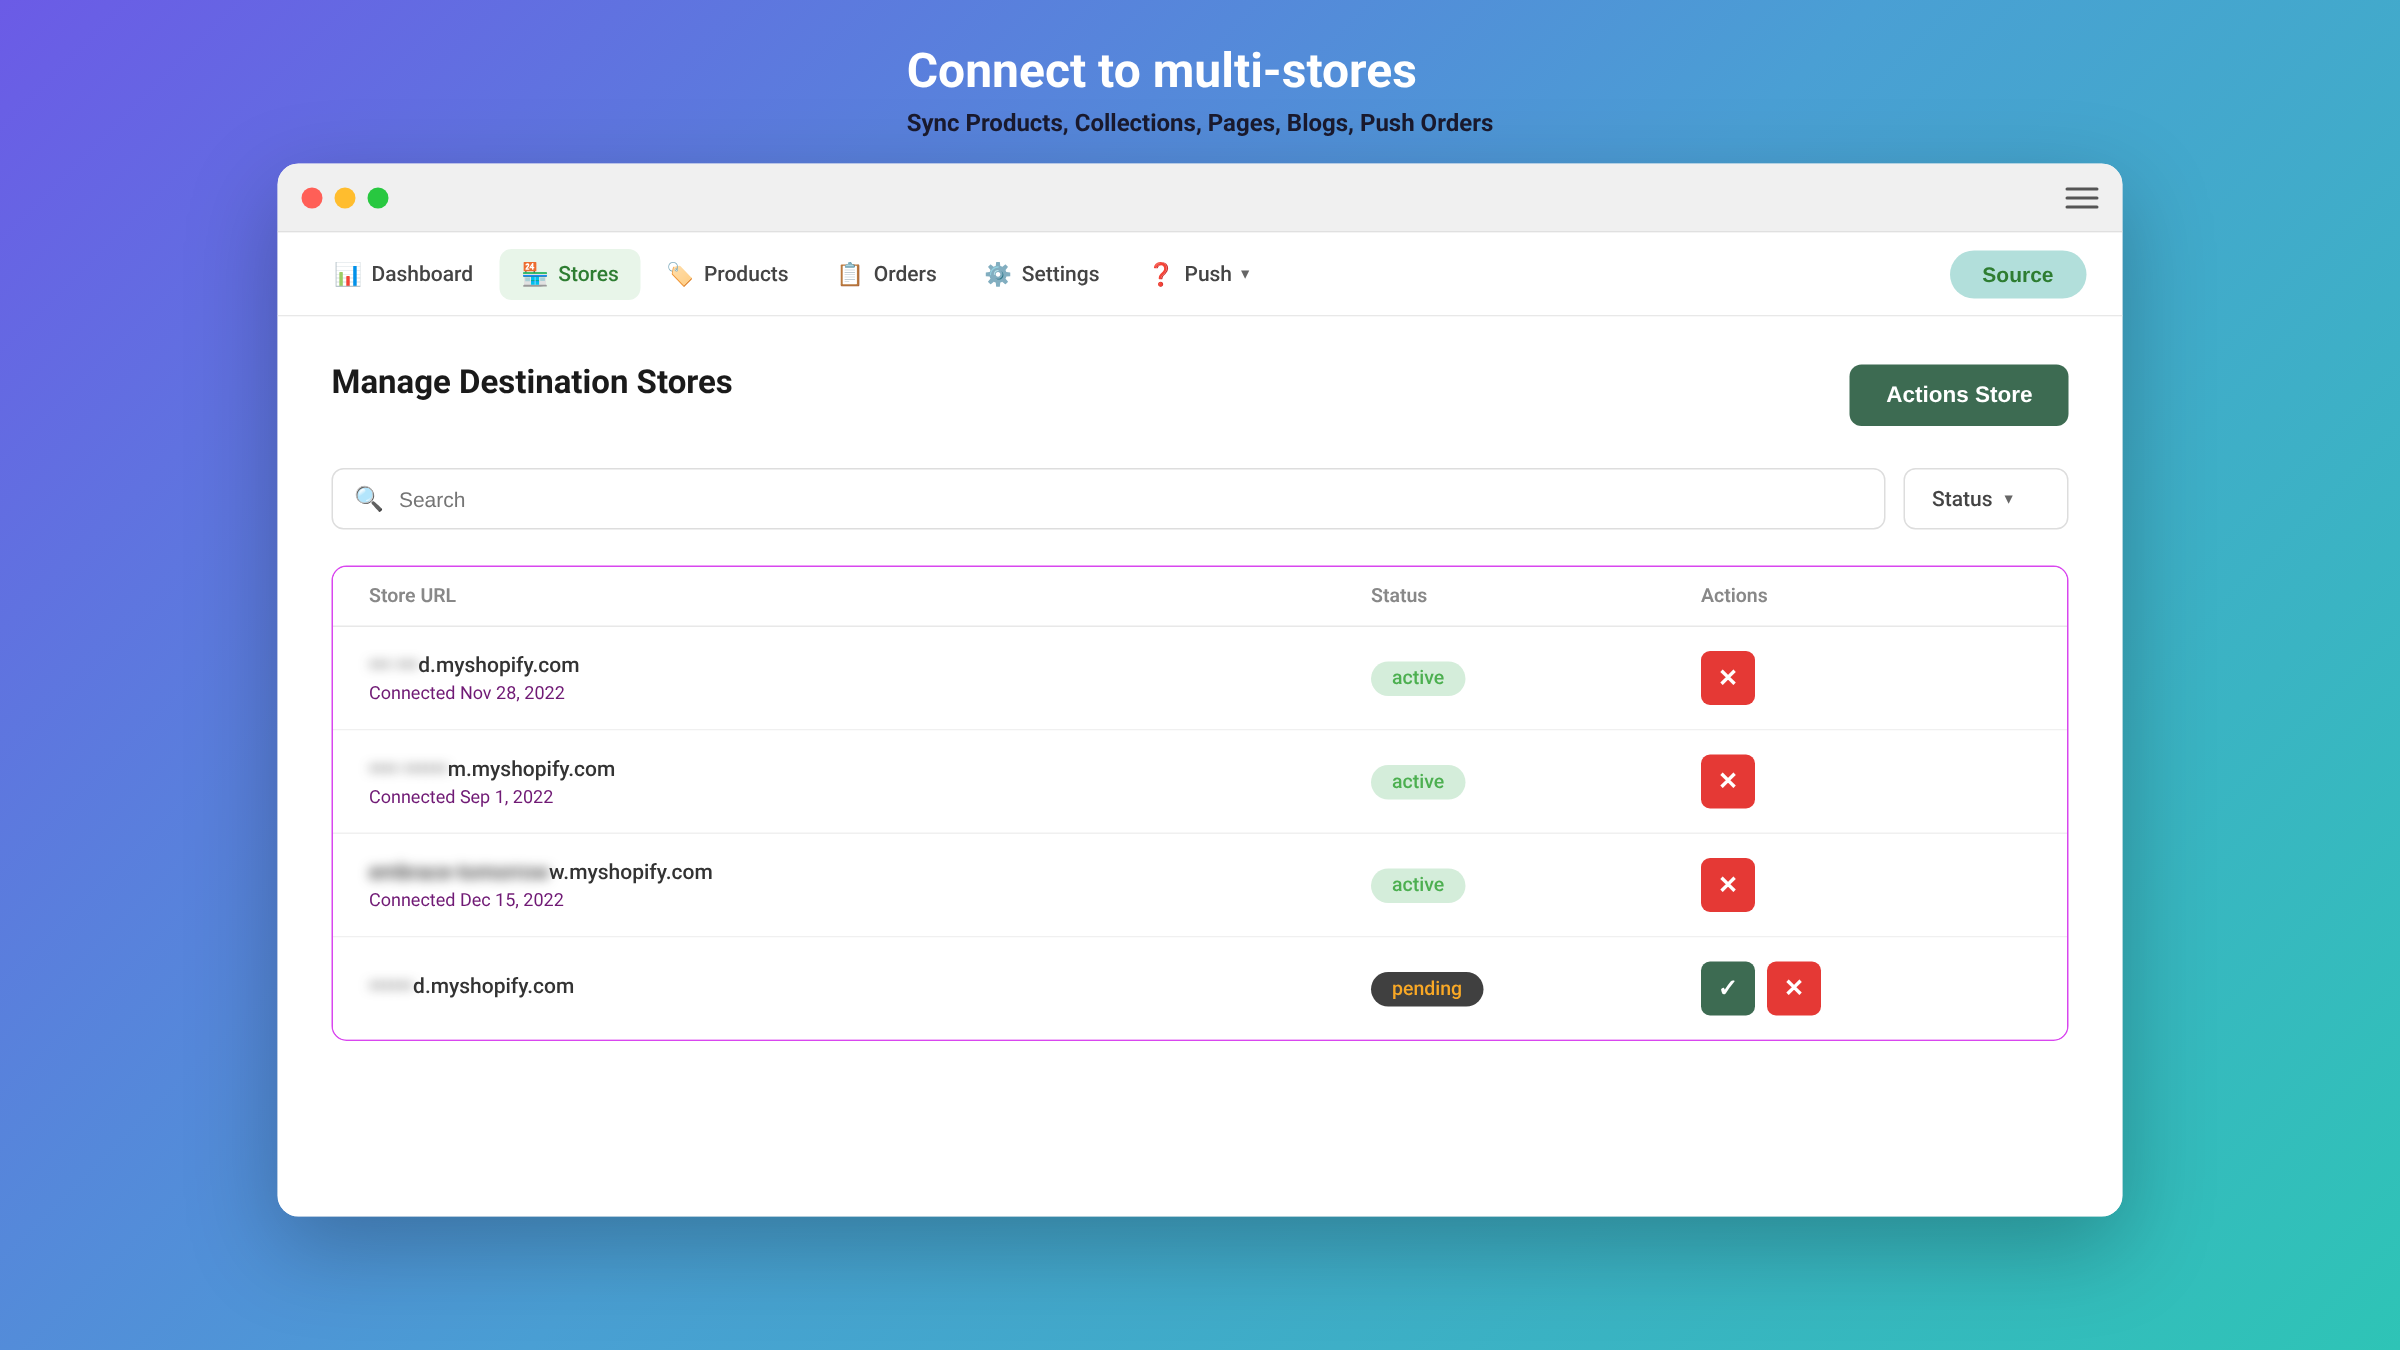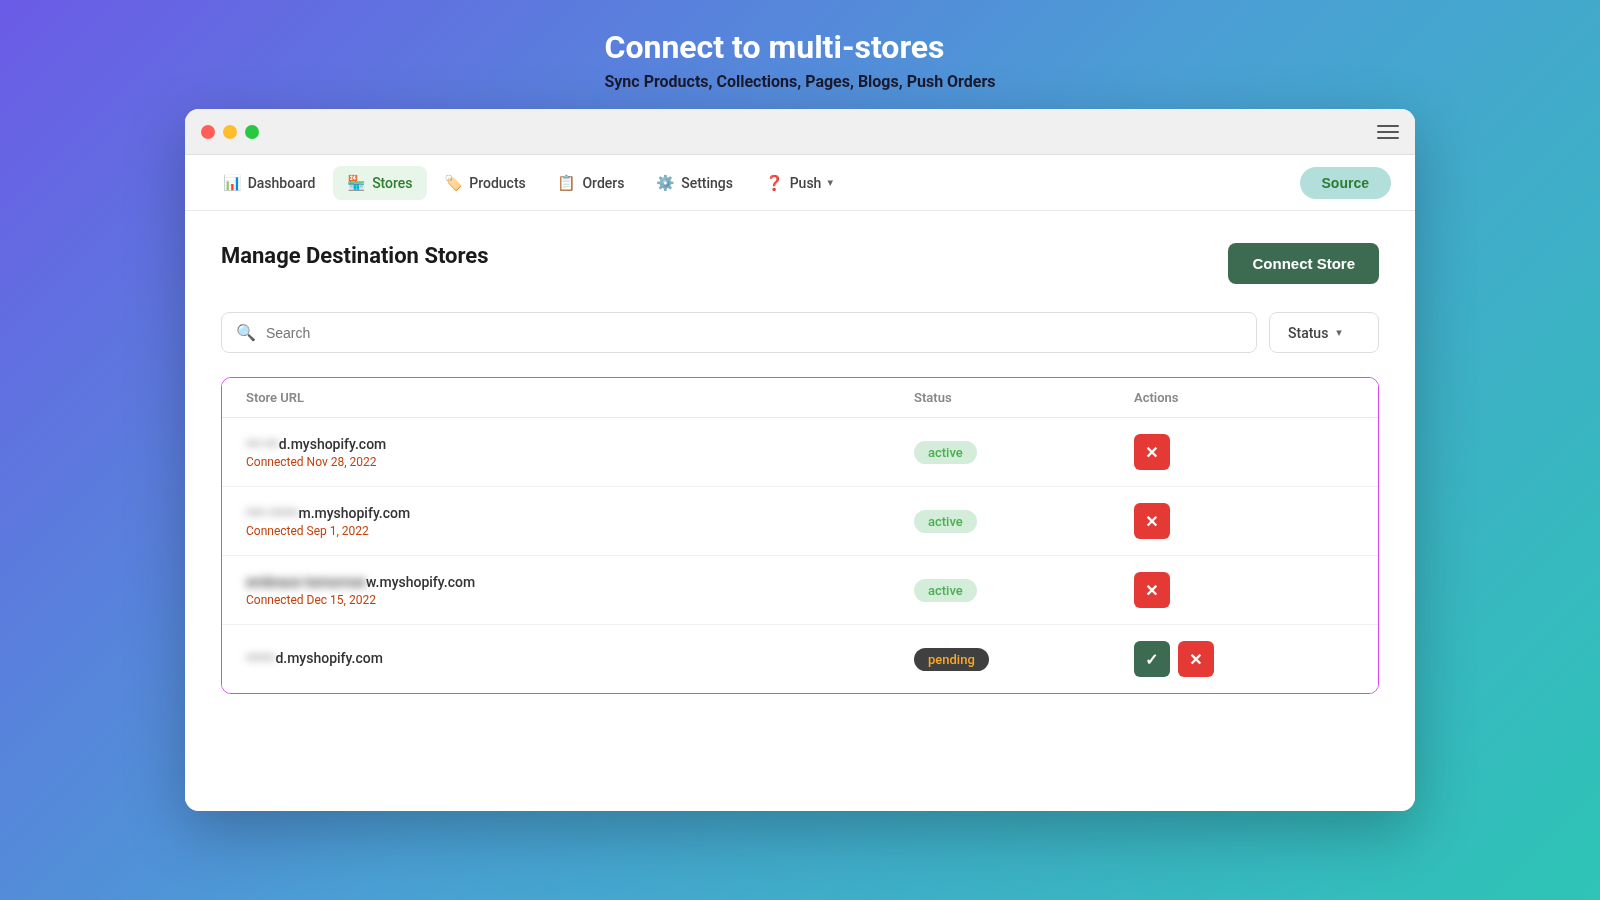--- a/index.html
+++ b/index.html
@@ -244,21 +244,21 @@
 
     .store-url {
       font-size: 14px;
       color: #333;
       font-weight: 500;
       margin-bottom: 3px;
     }
 
     .store-connected {
       font-size: 12px;
-      color: #c2410c;
+      color: #701a75;
     }
 
     .status-badge {
       display: inline-flex;
       align-items: center;
       padding: 4px 14px;
       border-radius: 20px;
       font-size: 13px;
       font-weight: 500;
     }
@@ -364,21 +364,21 @@
         <span class="chevron-down">▾</span>
       </a>
     </div>
     <button class="source-btn">Source</button>
   </div>
 
   <div class="main-content">
 
     <div class="content-header">
       <h2 class="page-heading">Manage Destination Stores</h2>
-      <button class="connect-store-btn">Connect Store</button>
+      <button class="connect-store-btn">Actions Store</button>
     </div>
 
     <div class="search-filter-row">
       <div class="search-box">
         <span class="search-icon-svg">🔍</span>
         <input class="search-input" type="text" placeholder="Search" style="">
       </div>
       <div class="status-filter">
         <span>Status</span>
         <span class="chevron-down">▾</span>

